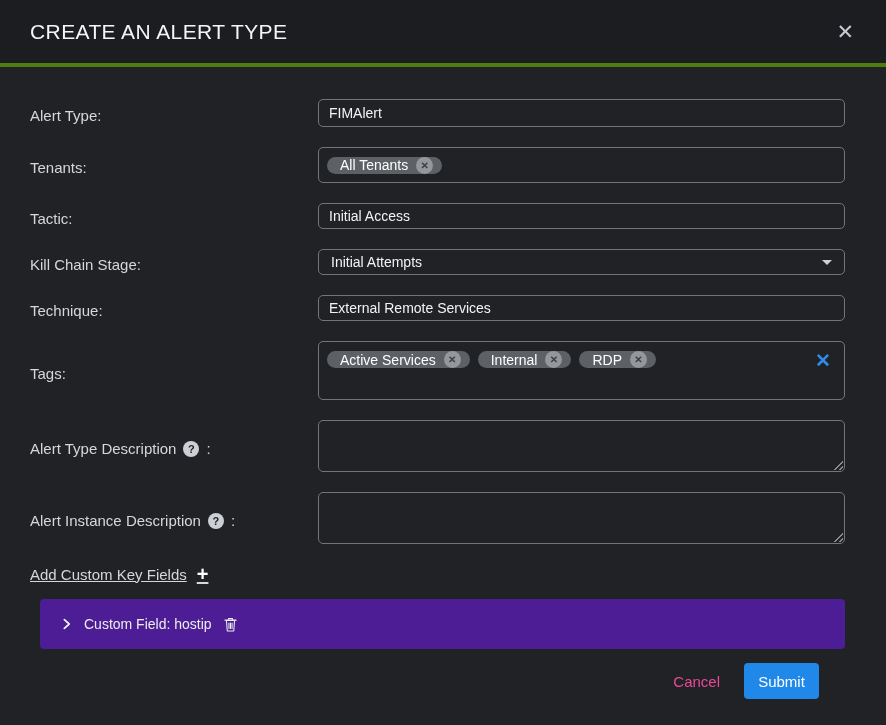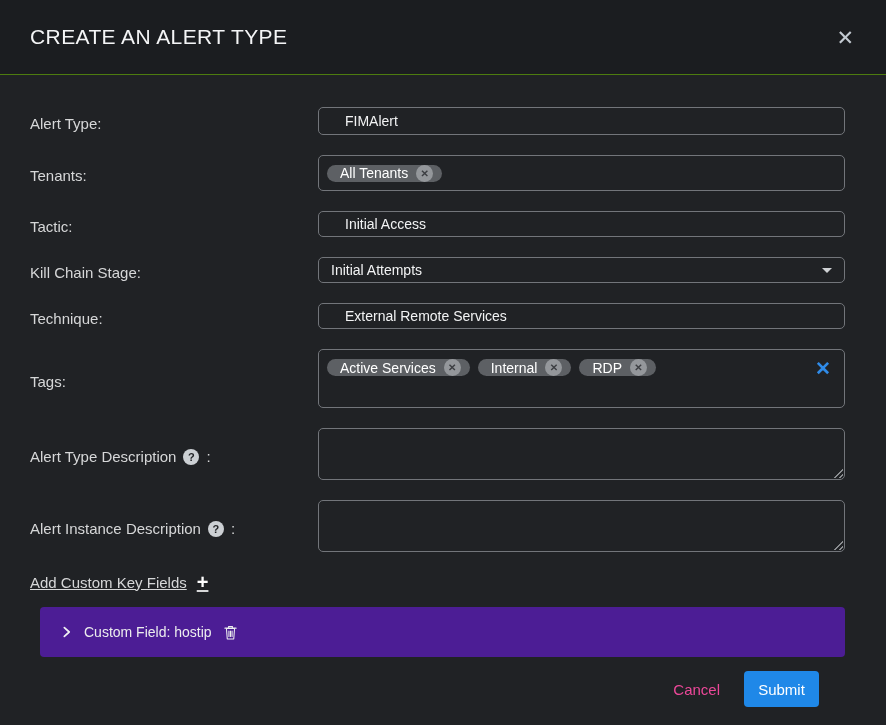--- a/index.html
+++ b/index.html
@@ -6,21 +6,21 @@
   html,body { background:#141517; }
   body { font-family:"Liberation Sans", sans-serif; }
 
   .modal {
     position:relative; width:886px; height:725px;
     background:#202225; overflow:hidden;
   }
 
   
   .modal-header {
-    height:75px; background:#1b1d20; border-bottom:1px solid #4d7c0f;
+    height:67px; background:#1b1d20; border-bottom:4px solid #4d7c0f;
     display:flex; align-items:center; justify-content:space-between;
     padding:0 30px;
   }
   .modal-title {
     color:#f4f5f6; font-size:21px; letter-spacing:.4px; font-weight:400;
   }
   .close-btn {
     background:none; border:none; color:#c3cad1; font-size:21px;
     cursor:pointer; line-height:1; padding:2px; font-weight:400;
   }
@@ -30,21 +30,21 @@
   .form-row { display:flex; align-items:center; margin-bottom:20px; }
   .label-col {
     flex:0 0 288px; color:#d6d7d8; font-size:15px; padding-top:5px;
     display:flex; align-items:center; gap:7px;
   }
   .field-col { flex:1; min-width:0; }
 
   .text-input {
     width:100%; height:28px; background:transparent;
     border:1px solid #72757a; border-radius:5px;
-    color:#f2f3f4; font-size:14px; padding:0 26px; outline:none;
+    color:#f2f3f4; font-size:14px; padding:0 10px; outline:none;
     font-family:"Liberation Sans", sans-serif;
   }
   .text-input.h26 { height:26px; }
 
   
   .chip-box {
     width:100%; min-height:36px; border:1px solid #72757a; border-radius:5px;
     display:flex; align-items:center; flex-wrap:wrap; padding:4px 8px;
   }
   .chip {

